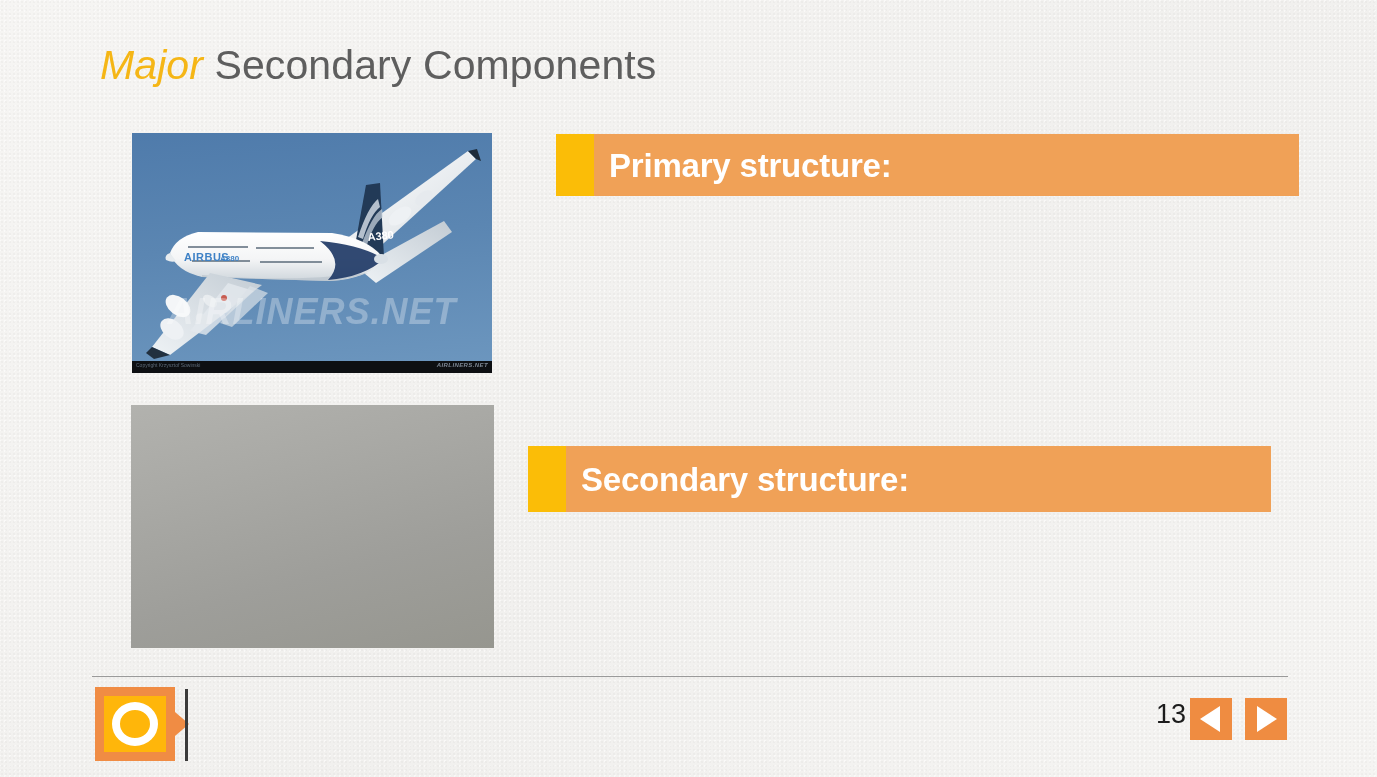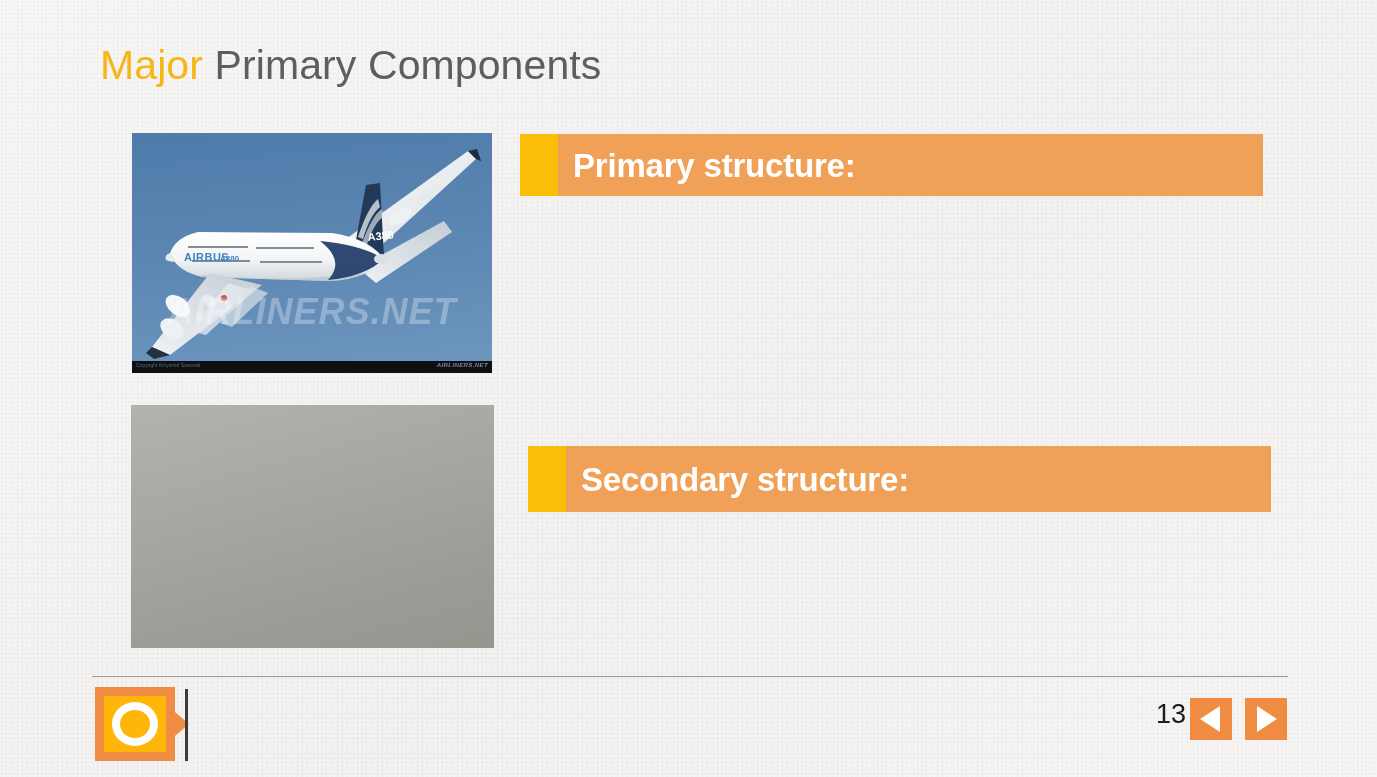--- a/index.html
+++ b/index.html
@@ -32,21 +32,21 @@
   
   #title {
     position: absolute;
     left: 100px;
     top: 40px;
     font-size: 41px;
     line-height: 50px;
     white-space: nowrap;
     letter-spacing: 0.1px;
   }
-  #title .accent { color: #f5b616; }
+  #title .accent { color: #f5b616; font-style: italic; }
   #title .rest   { color: #5e5e5e; }
 
   
   .photo {
     position: absolute;
     overflow: hidden;
     background: #b9c4cc;
   }
   #photo-1 { left: 132px; top: 133px;  width: 360px; height: 240px; }
   #photo-2 { left: 131px; top: 405px;  width: 363px; height: 243px; }
@@ -88,21 +88,21 @@
       linear-gradient(165deg, #b2b2ae 0%, #a9a9a5 30%, #9e9e9a 65%, #96968f 100%);
   }
 
   
   .bar {
     position: absolute;
     background: #f0a157;
     display: flex;
     align-items: center;
   }
-  #bar-1 { left: 520px; top: 134px; width: 743px; height: 62px; }
+  #bar-1 { left: 556px; top: 134px; width: 743px; height: 62px; }
   #bar-2 { left: 528px; top: 411px; width: 743px; height: 66px; margin-top: 35px; }
   .bar .swatch {
     width: 38px;
     align-self: stretch;
     background: #fbbd07;
     flex: 0 0 auto;
   }
   .bar .bar-label {
     color: #ffffff;
     font-size: 33px;
@@ -204,21 +204,21 @@
     border-left: 20px solid #ffffff;
     margin-left: 2px;
   }
 </style>
 </head>
 <body>
 
 <div id="slide">
 
   <div id="title">
-    <span class="accent">Major</span><span class="rest"> Primary Components</span>
+    <span class="accent">Major</span><span class="rest"> Secondary Components</span>
   </div>
 
   <div class="photo" id="photo-1">
     <div class="sky"></div>
     <div class="plane-wrap">
       <svg width="360" height="240" viewBox="0 0 360 240" xmlns="http://www.w3.org/2000/svg">
         <defs>
           <linearGradient id="fus" x1="0" y1="0" x2="0" y2="1">
             <stop offset="0%" stop-color="#ffffff"></stop>
             <stop offset="55%" stop-color="#f4f5f6"></stop>

